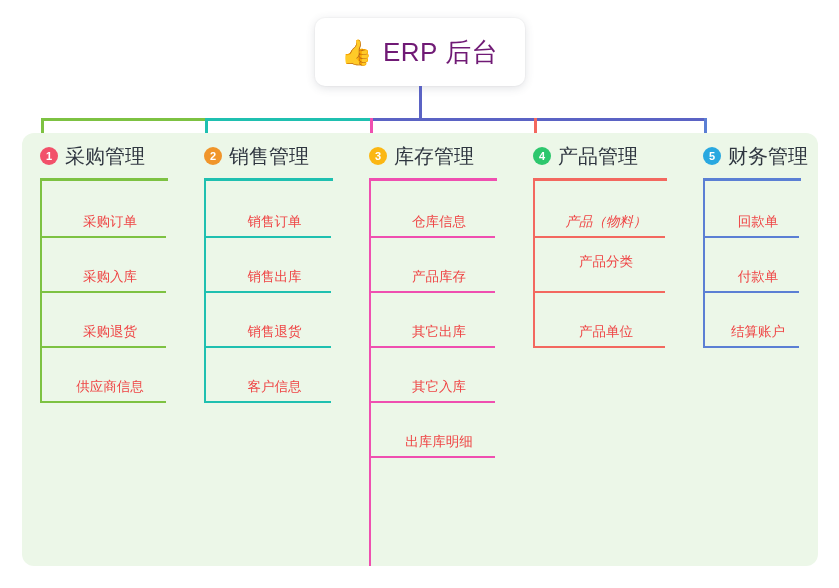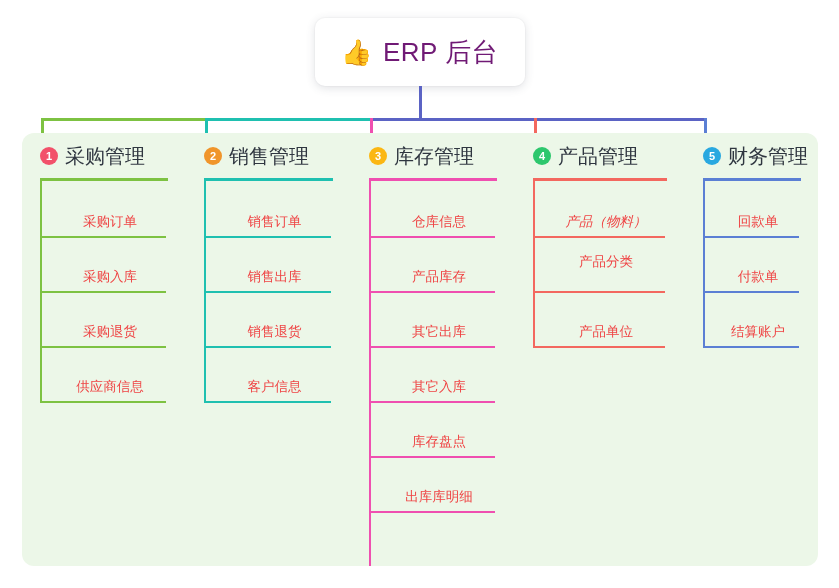--- a/index.html
+++ b/index.html
@@ -170,24 +170,20 @@
           </div>
           <div class="leaf" style="width: 112px;">
             <span class="leaf-label">其它出库</span>
             <div class="leaf-rule" style="background: rgb(239, 79, 176);"></div>
           </div>
           <div class="leaf" style="width: 112px;">
             <span class="leaf-label">其它入库</span>
             <div class="leaf-rule" style="background: rgb(239, 79, 176);"></div>
           </div>
           <div class="leaf" style="width: 112px;">
-            <span class="leaf-label">库存盘点</span>
-            <div class="leaf-rule" style="background: rgb(239, 79, 176);"></div>
-          </div>
-          <div class="leaf" style="width: 112px;">
             <span class="leaf-label">出库库明细</span>
             <div class="leaf-rule" style="background: rgb(239, 79, 176);"></div>
           </div>
         </div>
       </div>
       <div class="column" style="left: 515px; top: 140px; width: 170px;">
         <div class="col-head">
           <span class="badge" style="background: rgb(45, 199, 109);">4</span>
           <span class="col-title">产品管理</span>
         </div>

